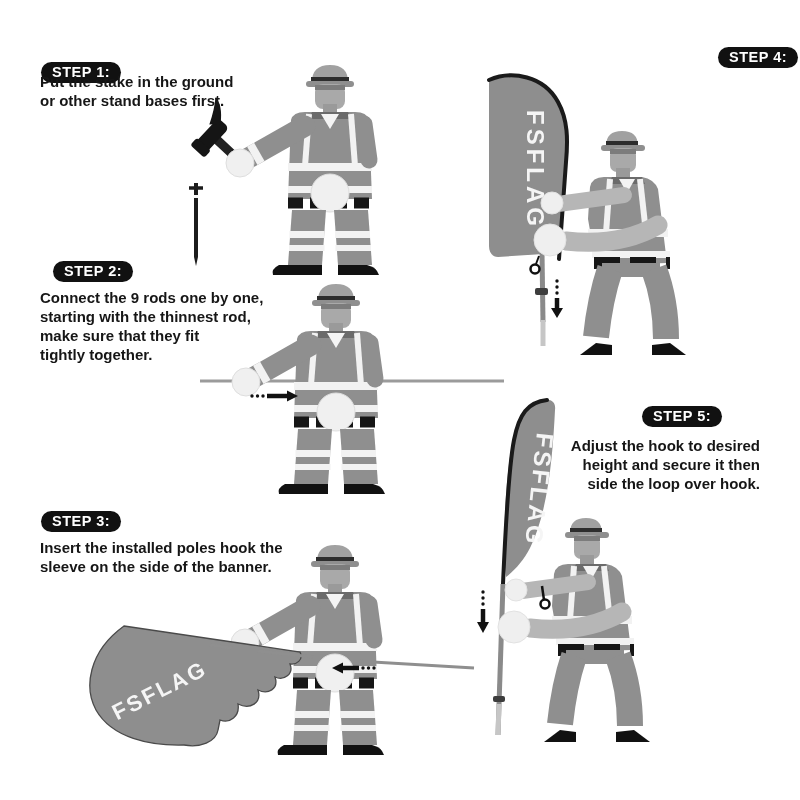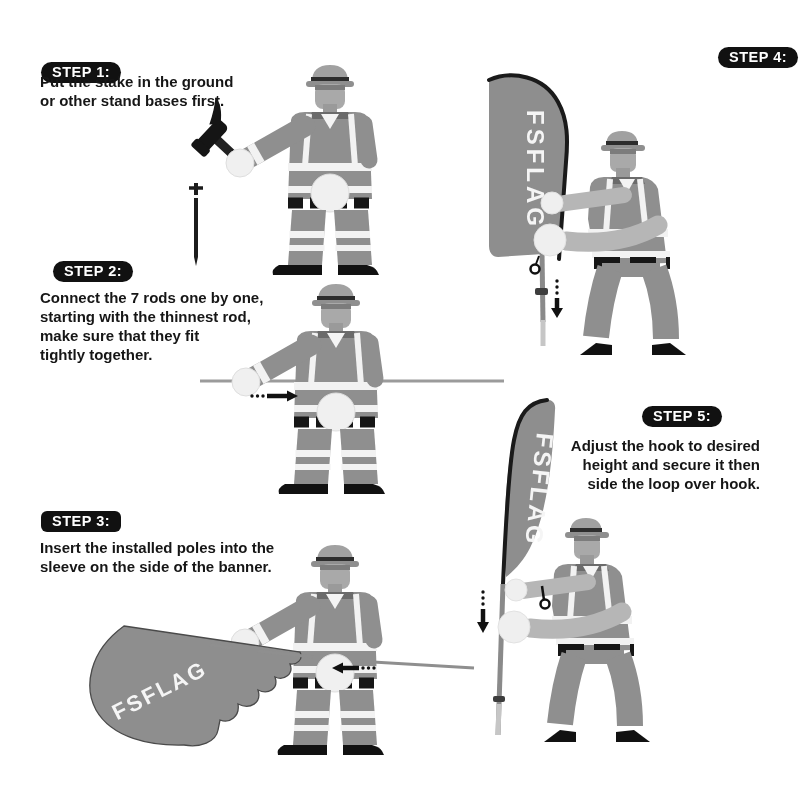--- a/index.html
+++ b/index.html
@@ -205,27 +205,27 @@
         <polygon points="477,622 489,622 483,633" fill="#111111"></polygon>
       </g>
     </g>
   </svg>
 
   <div class="step-badge" style="left:41px;top:62px;">STEP 1:</div>
   <div class="instr" style="left:40px;top:72px;">Put the stake in the ground
 or other stand bases first.</div>
 
   <div class="step-badge" style="left:53px;top:261px;">STEP 2:</div>
-  <div class="instr" style="left:40px;top:288px;">Connect the 7 rods one by one,
+  <div class="instr" style="left:40px;top:288px;">Connect the 9 rods one by one,
 starting with the thinnest rod,
 make sure that they fit
 tightly together.</div>
 
-  <div class="step-badge" style="left:41px;top:511px;border-radius:6px;">STEP 3:</div>
-  <div class="instr" style="left:40px;top:538px;">Insert the installed poles into the
+  <div class="step-badge" style="left:41px;top:511px;">STEP 3:</div>
+  <div class="instr" style="left:40px;top:538px;">Insert the installed poles hook the
 sleeve on the side of the banner.</div>
 
   <div class="step-badge" style="left:718px;top:47px;">STEP 4:</div>
 
   <div class="step-badge" style="left:642px;top:406px;">STEP 5:</div>
   <div class="instr right" style="right:40px;top:436px;">Adjust the hook to desired
 height and secure it then
 side the loop over hook.</div>
 
 </div>

